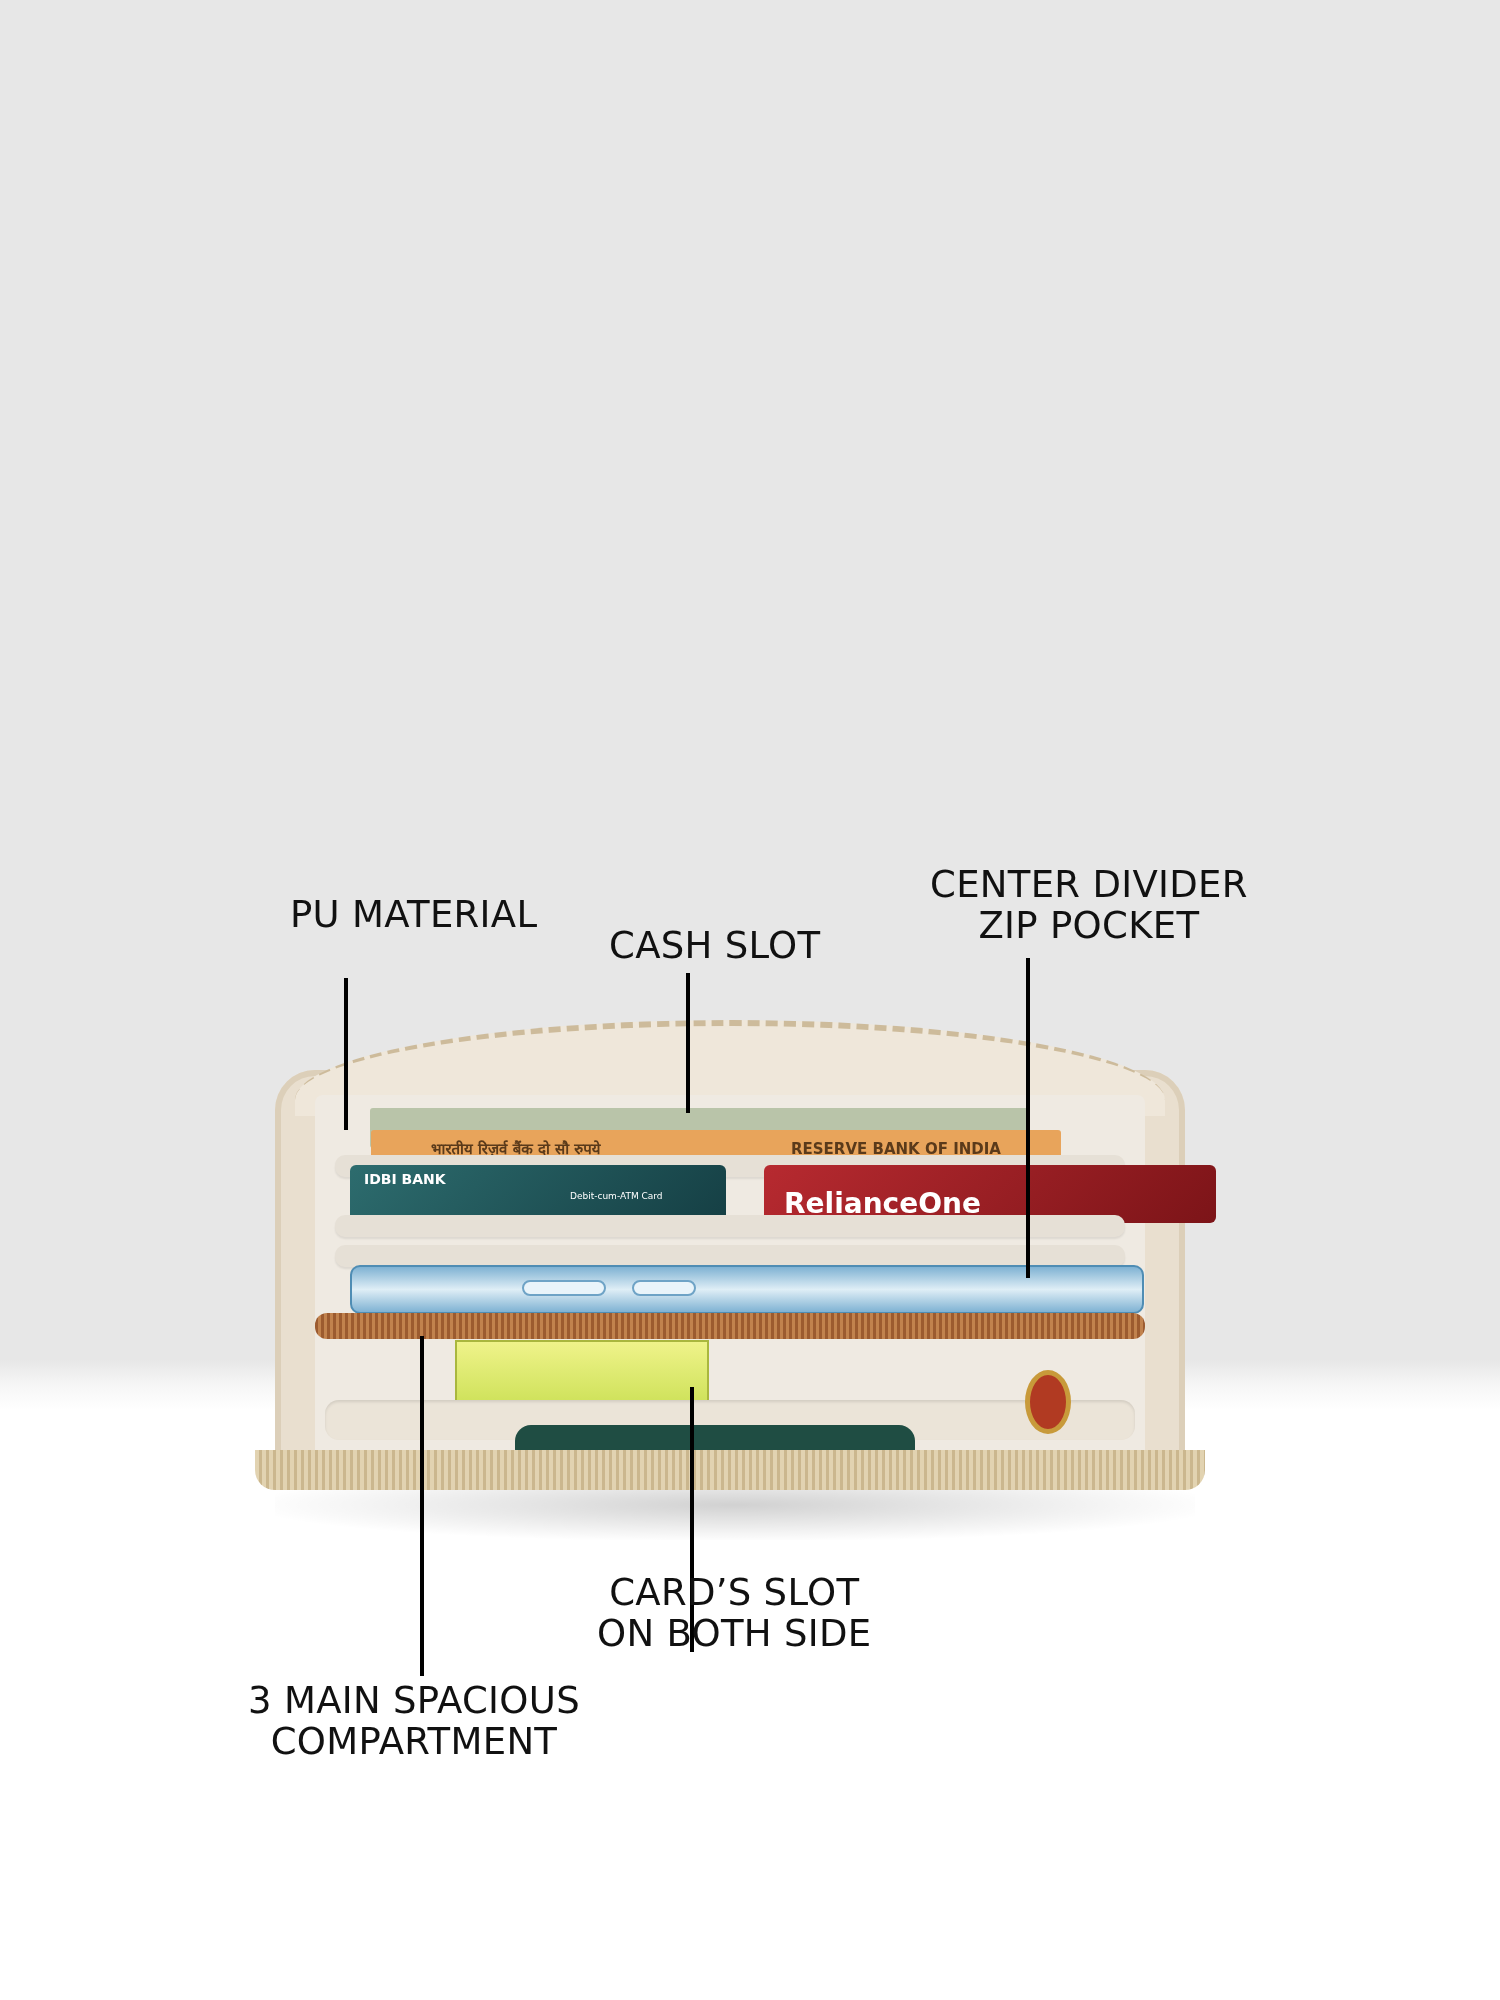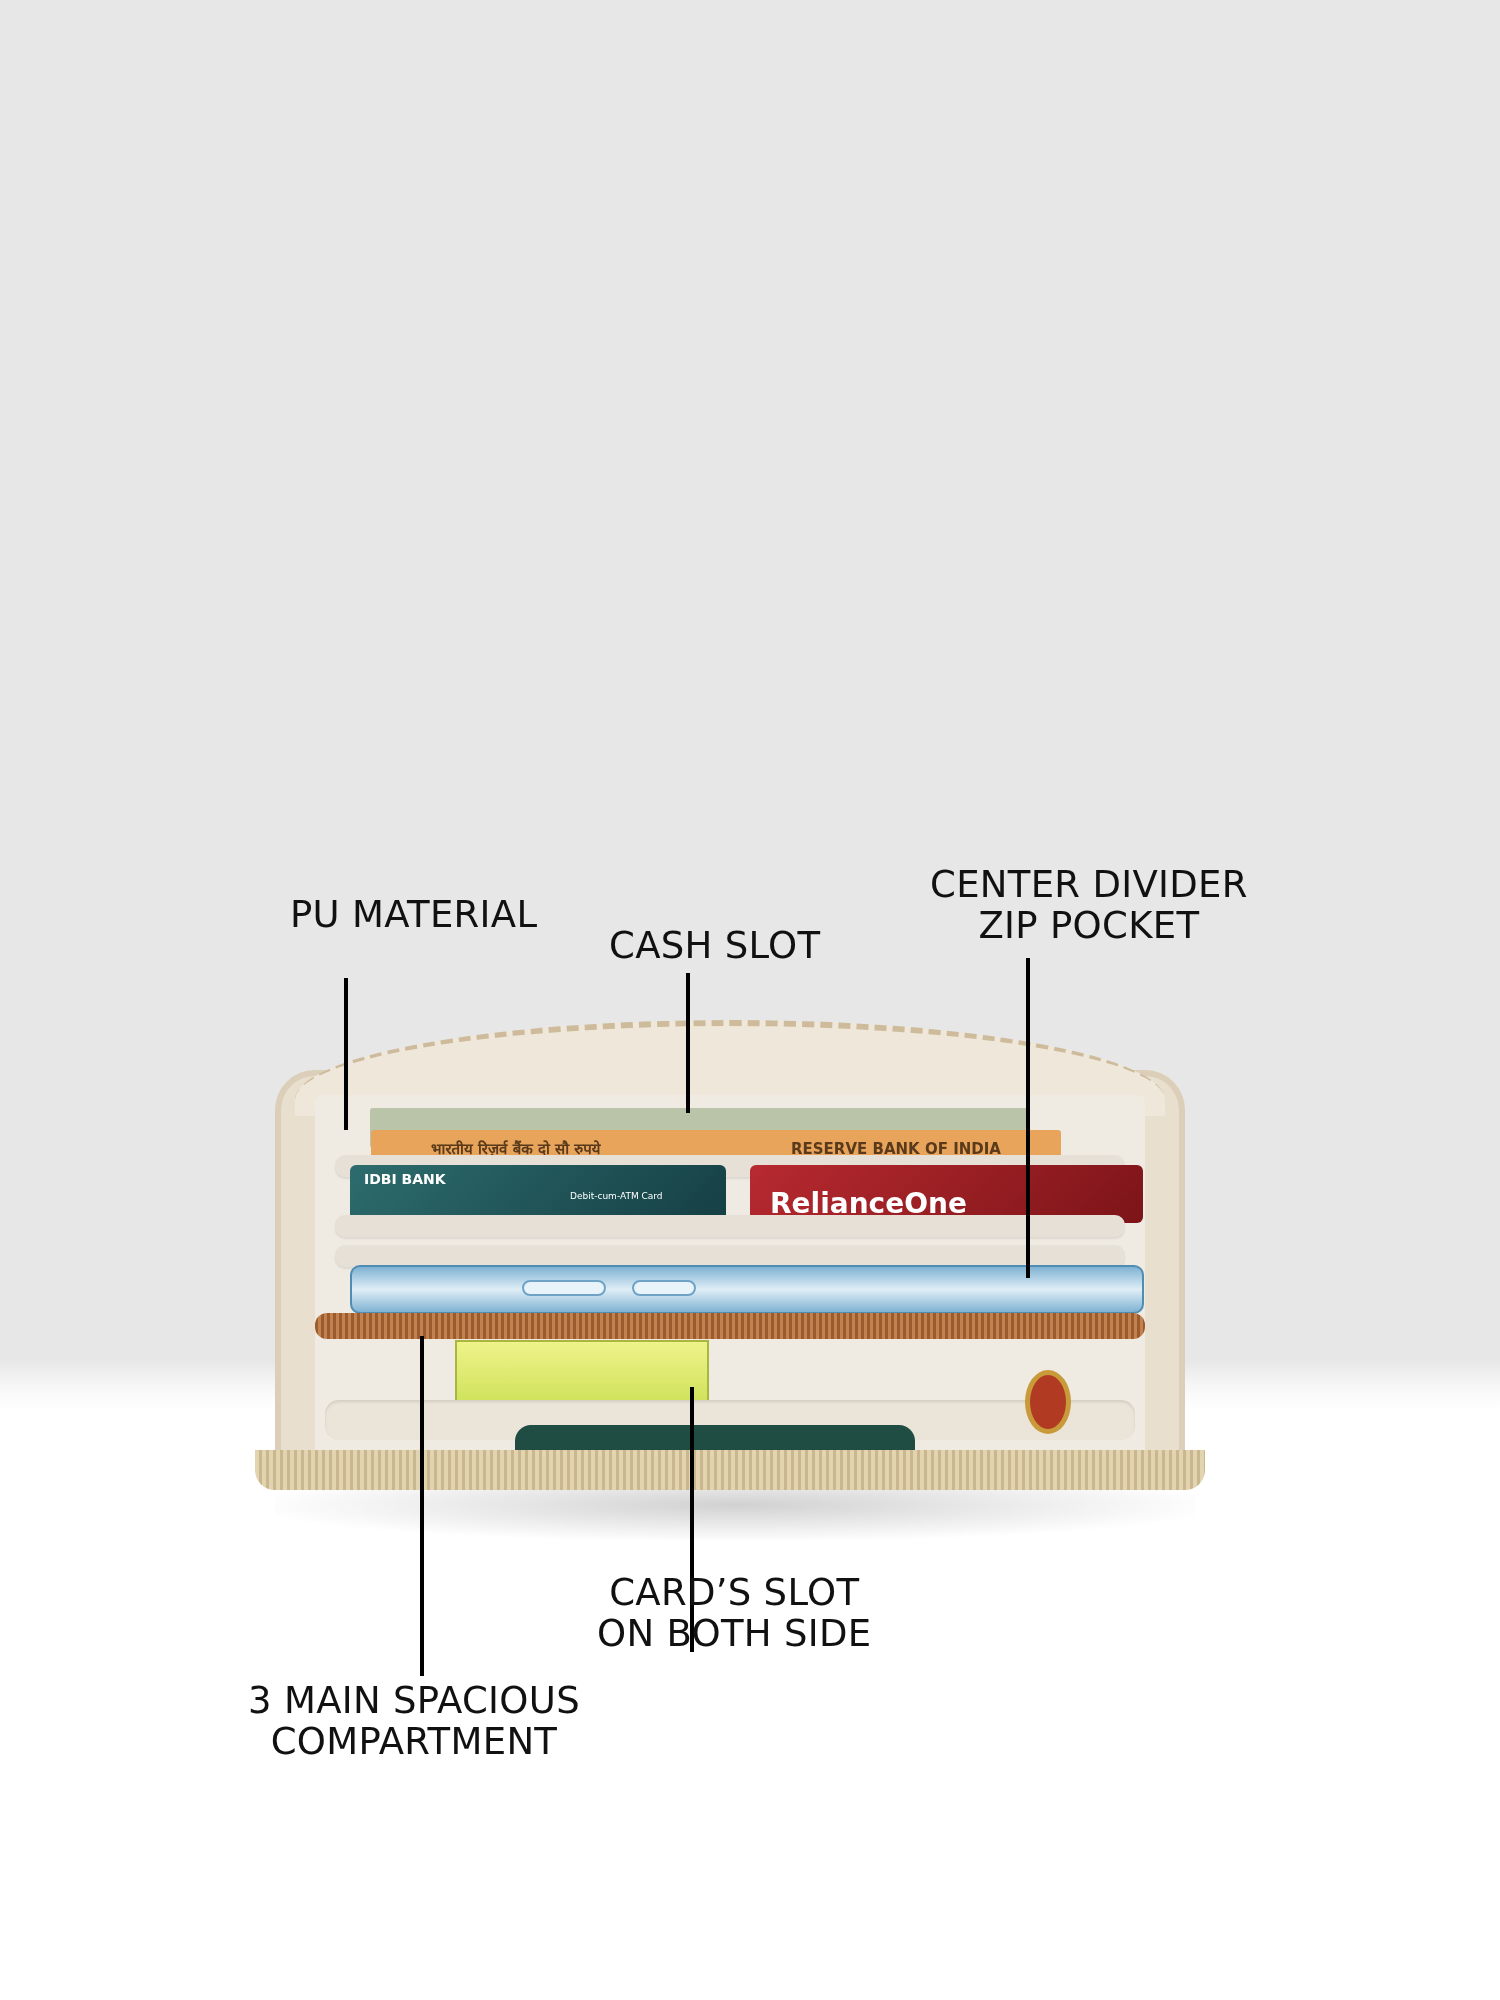--- a/index.html
+++ b/index.html
@@ -31,21 +31,21 @@
       border-top: 6px dashed #cdbb9b;
     }
     .inner-back { position: absolute; left: 60px; top: 75px; width: 830px; height: 370px; background: #efeae2; border-radius: 8px; }
     .note { position: absolute; height: 40px; border-radius: 3px; }
     .note.green { left: 115px; top: 88px; width: 660px; background: #b9c4a9; }
     .note.orange { left: 116px; top: 110px; width: 690px; background: #e8a45b; }
     .note-text { position: absolute; font-size: 15px; color: #5a3a1a; font-weight: bold; white-space: nowrap; }
     .slot-band { position: absolute; left: 80px; width: 790px; height: 22px; background: #e6e0d6; border-radius: 10px; box-shadow: 0 2px 2px rgba(0,0,0,0.08); }
     .card { position: absolute; height: 58px; border-radius: 6px; }
     .card.idbi { left: 95px; top: 145px; width: 376px; background: linear-gradient(135deg, #2d6c6e, #153f44); }
-    .card.reliance { left: 495px; top: 145px; width: 393px; background: linear-gradient(135deg, #b72a30, #7c1418); }
+    .card.reliance { left: 509px; top: 145px; width: 452px; background: linear-gradient(135deg, #b72a30, #7c1418); }
     .card-text { position: absolute; color: #fff; font-weight: bold; white-space: nowrap; }
     .phone {
       position: absolute; left: 95px; top: 245px; width: 790px; height: 45px;
       background: linear-gradient(to bottom, #7fb2d3, #dfeef6 50%, #7fb2d3);
       border-radius: 10px; border: 2px solid #4f8db4;
     }
     .phone-btn { position: absolute; top: 13px; height: 12px; border: 2px solid #6ea3c6; border-radius: 8px; background: #e9f4fa; }
     .zip-pocket { position: absolute; left: 60px; top: 293px; width: 830px; height: 26px; background: repeating-linear-gradient(90deg, #9c5b2f 0 3px, #c1824d 3px 6px); border-radius: 12px; }
     .box { position: absolute; left: 200px; top: 320px; width: 250px; height: 60px; background: linear-gradient(to bottom, #eff38a, #cfe25b); border: 2px solid #a9b73e; }
     .pocket-front { position: absolute; left: 70px; top: 380px; width: 810px; height: 40px; background: #ebe4d8; border-radius: 14px; box-shadow: inset 0 2px 3px rgba(0,0,0,0.1); }

